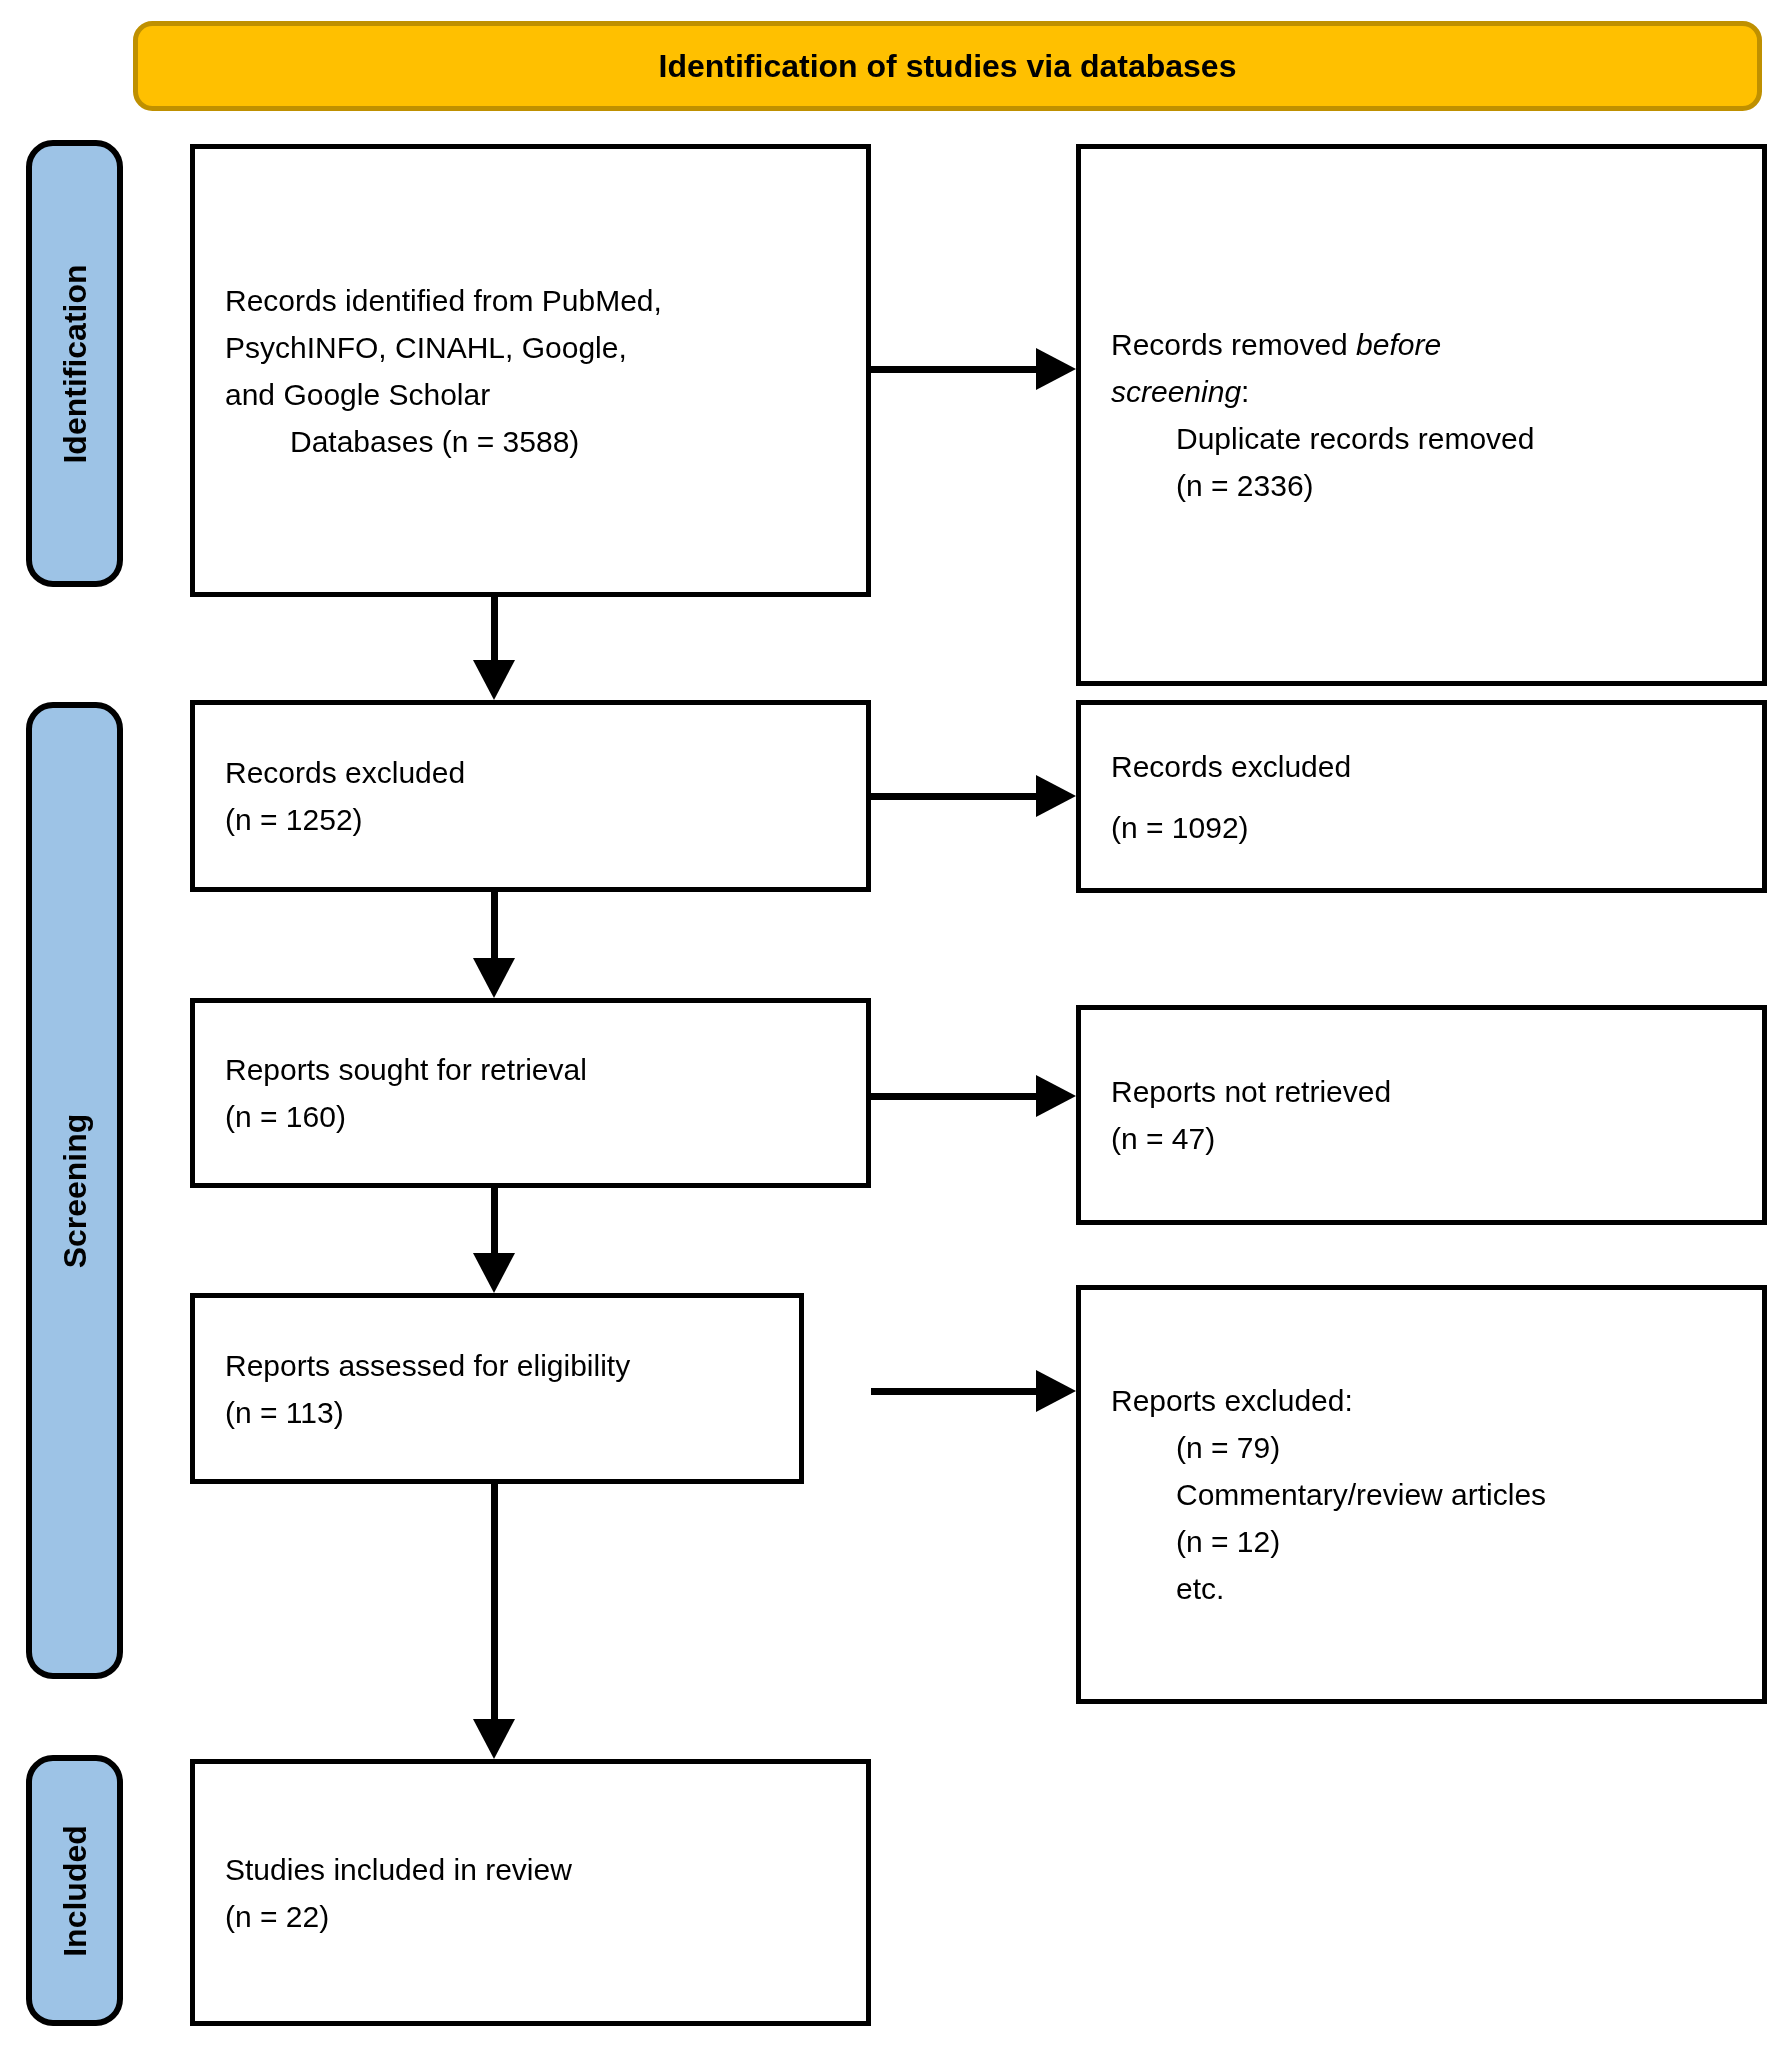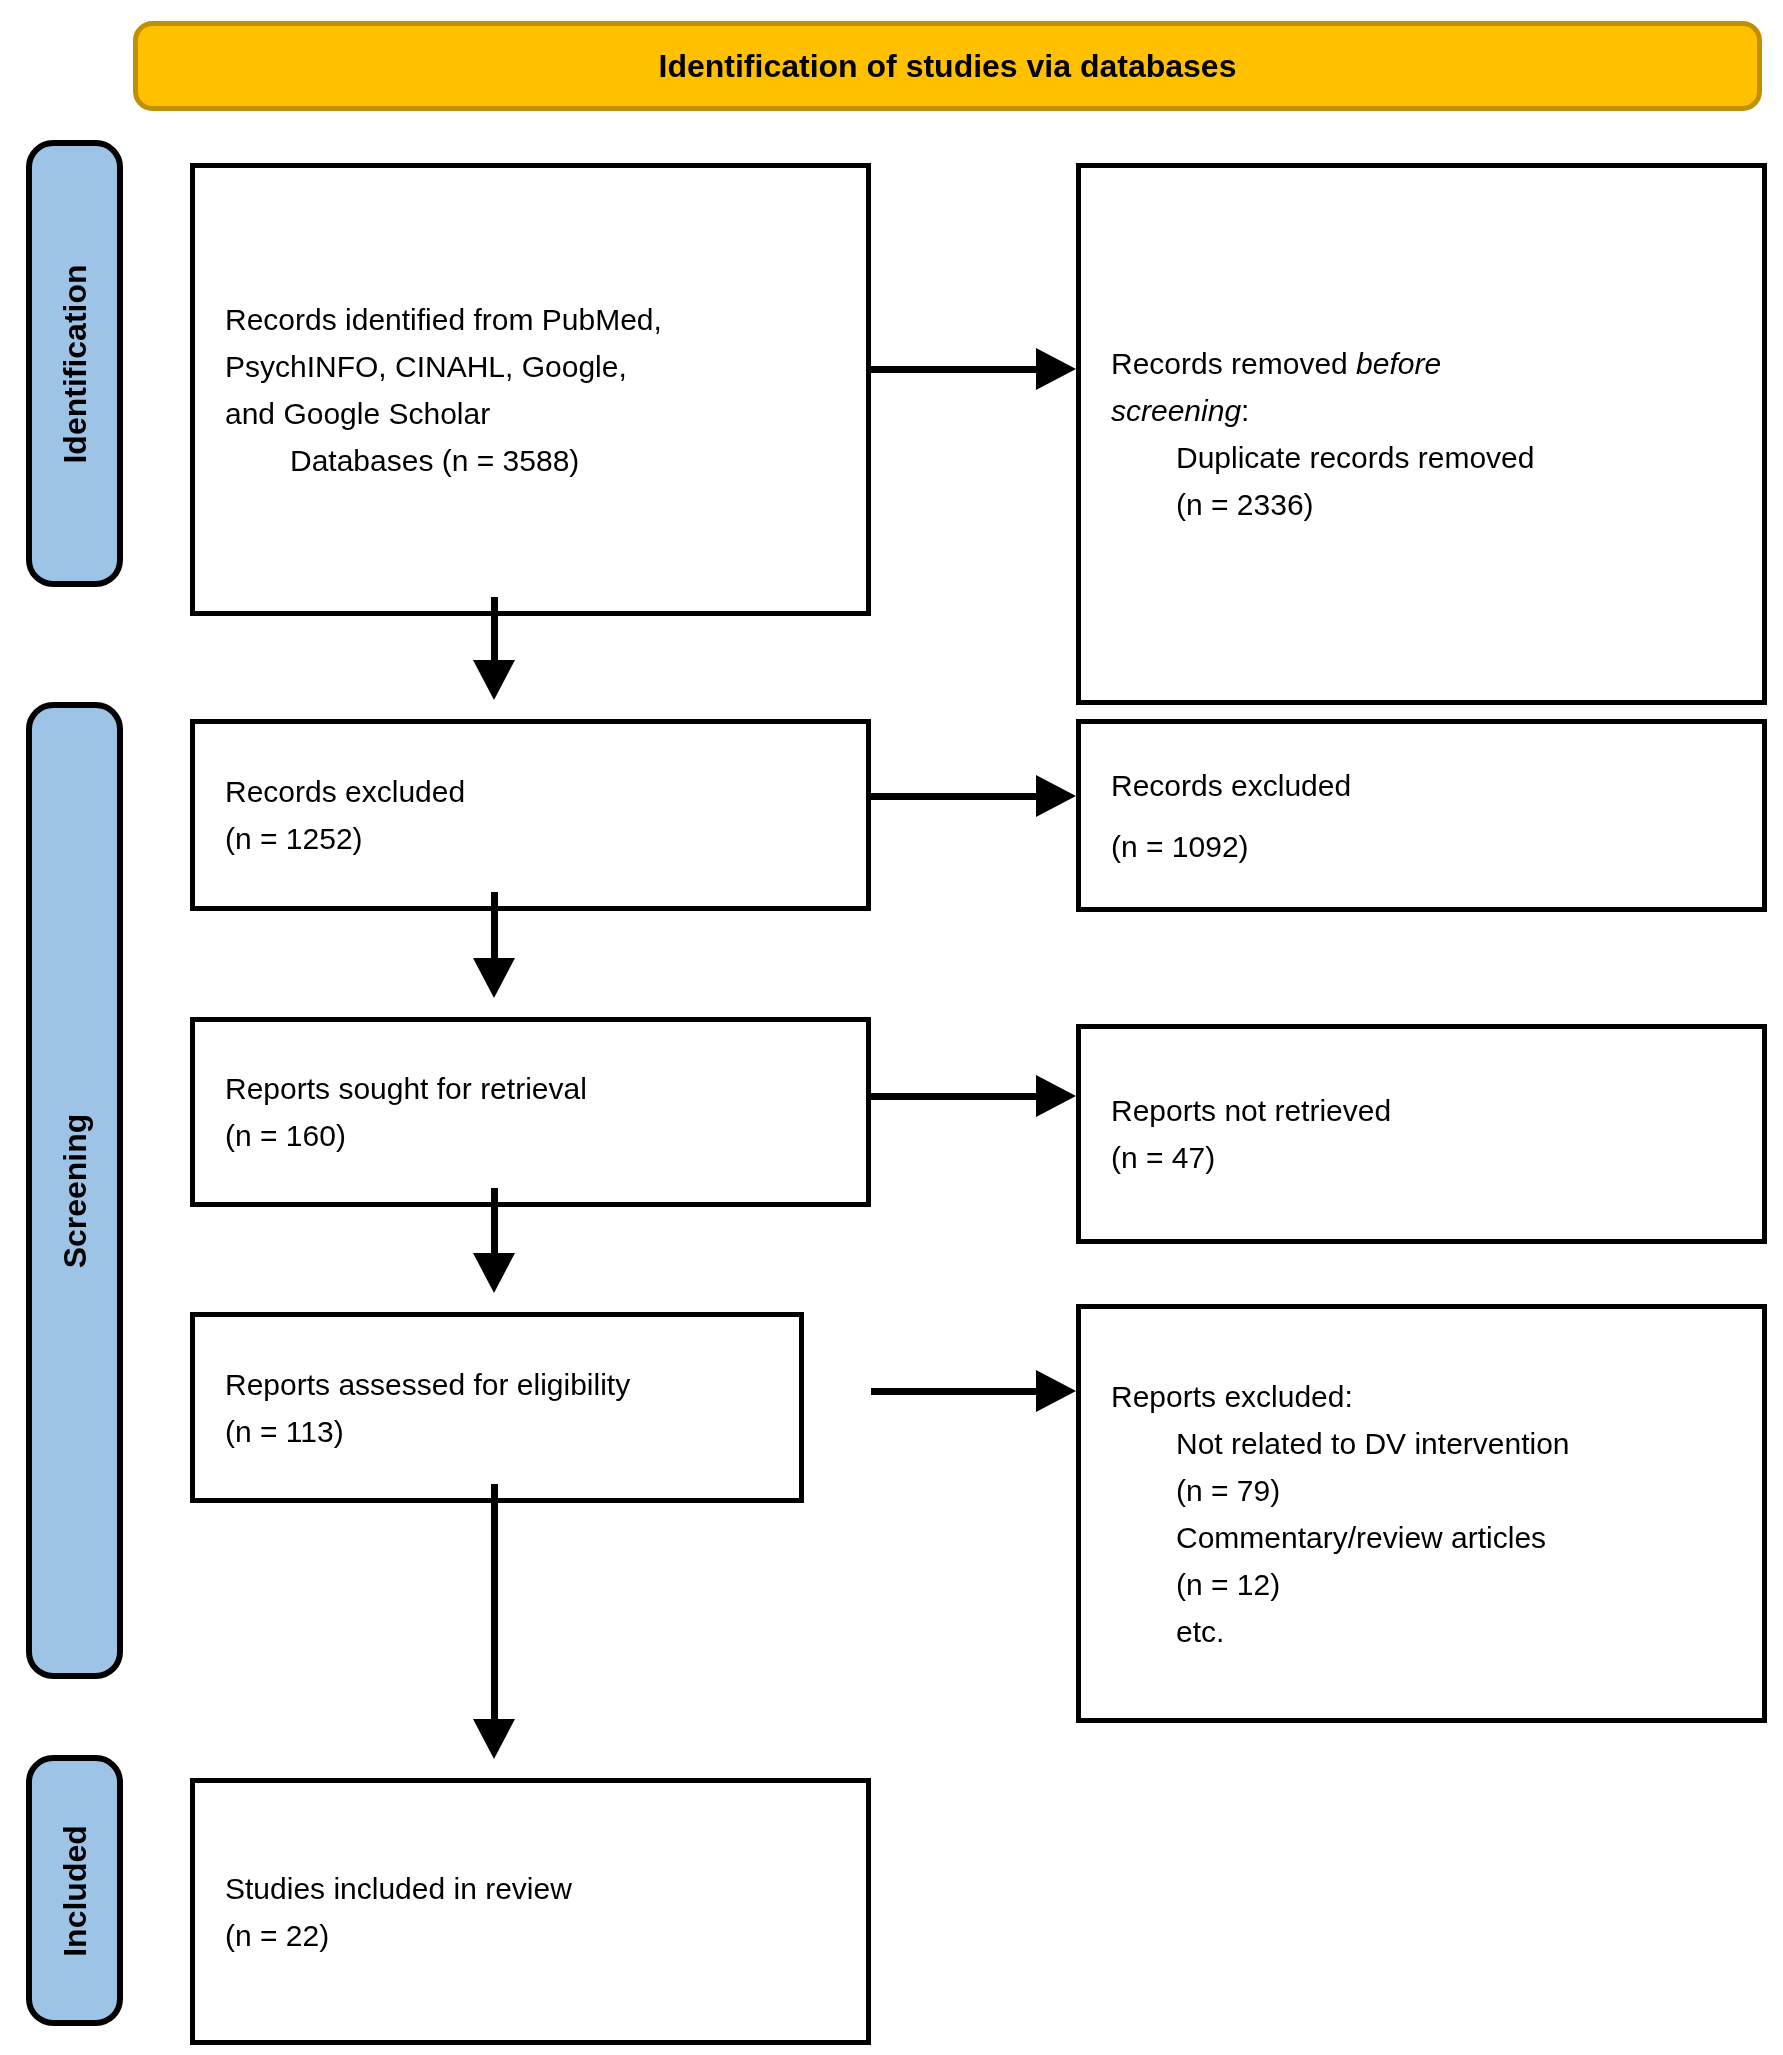--- a/index.html
+++ b/index.html
@@ -45,21 +45,21 @@
   #stage-screening{top:702px;height:977px;}
   #stage-included{top:1755px;height:271px;}
   
   .box{
     position:absolute;
     background:#fff;
     border:5.8px solid var(--line);
     box-sizing:border-box;
     display:flex;flex-direction:column;justify-content:center;
     padding:6.5px 30px;
-    font-size:30px;line-height:47px;margin-top:19px;
+    font-size:30px;line-height:47px;
   }
   .box .indent{padding-left:65px;}
   #box-identified{left:190px;top:144px;width:681px;height:453px;}
   #box-removed{left:1076px;top:144px;width:691px;height:542px;}
   #box-screened{left:190px;top:700px;width:681px;height:192px;}
   #box-excluded{left:1076px;top:700px;width:691px;height:193px;gap:14px;}
   #box-sought{left:190px;top:998px;width:681px;height:190px;}
   #box-notretrieved{left:1076px;top:1005px;width:691px;height:220px;}
   #box-assessed{left:190px;top:1293px;width:614px;height:191px;}
   #box-reportsexcluded{left:1076px;top:1285px;width:691px;height:419px;}
@@ -124,21 +124,20 @@
     <div>Reports not retrieved</div>
     <div>(n = 47)</div>
   </div>
 
   <div class="box" id="box-assessed">
     <div>Reports assessed for eligibility</div>
     <div>(n = 113)</div>
   </div>
   <div class="box" id="box-reportsexcluded">
     <div>Reports excluded:</div>
-    <div class="indent">Not related to DV intervention</div>
     <div class="indent">(n = 79)</div>
     <div class="indent">Commentary/review articles</div>
     <div class="indent">(n = 12)</div>
     <div class="indent">etc.</div>
   </div>
 
   <div class="box" id="box-included">
     <div>Studies included in review</div>
     <div>(n = 22)</div>
   </div>

